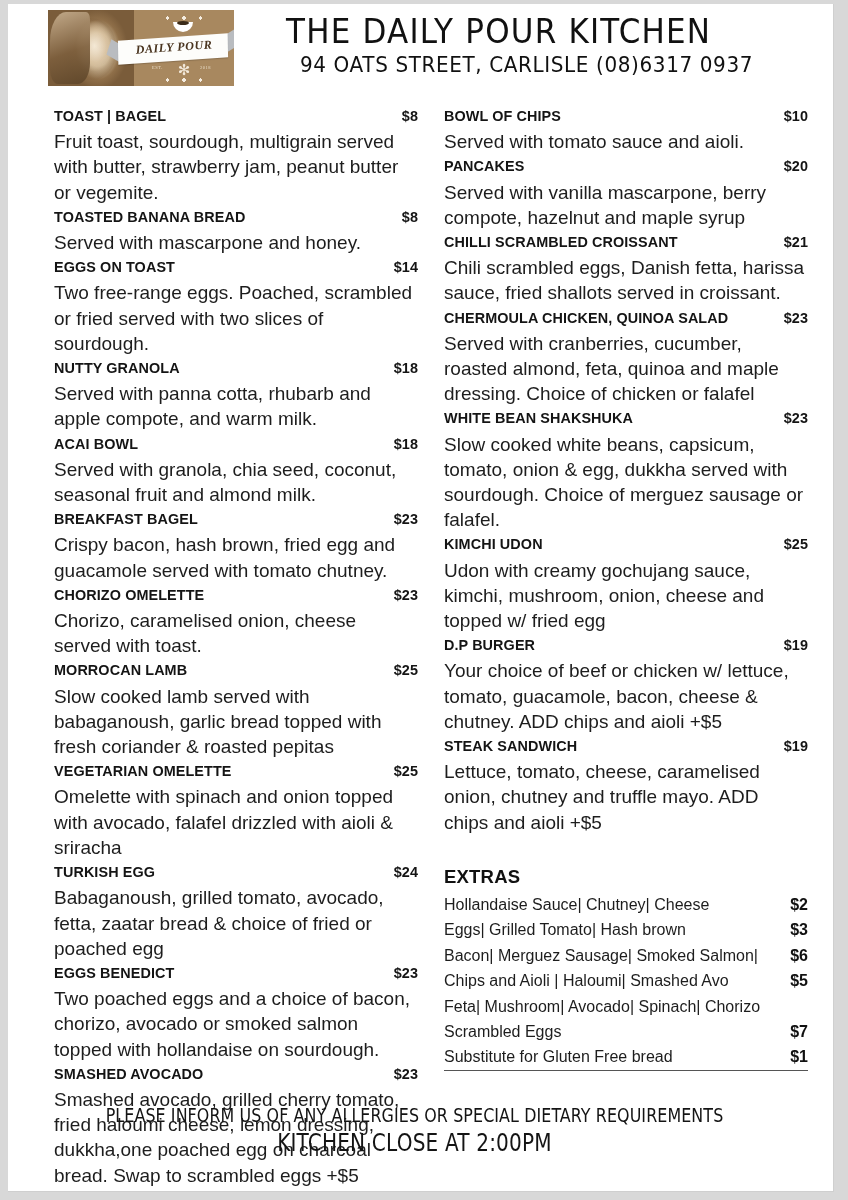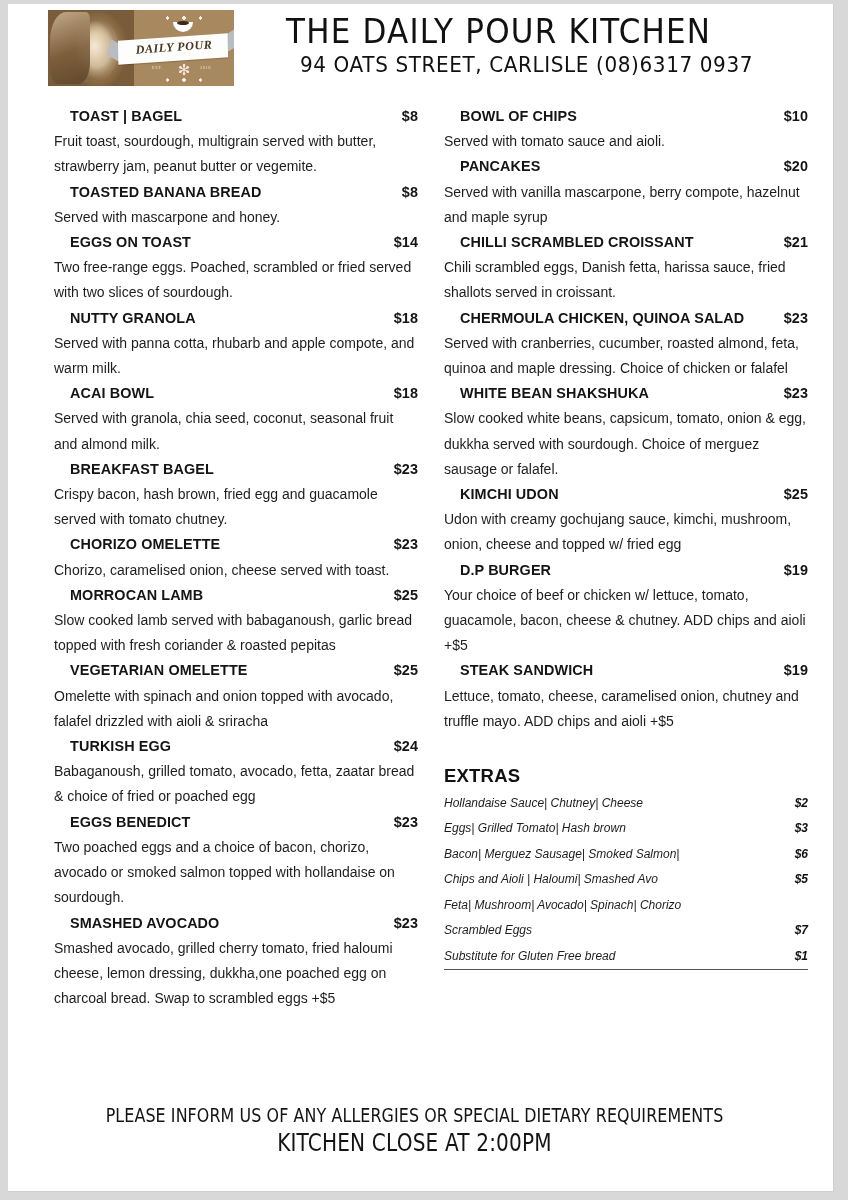--- a/index.html
+++ b/index.html
@@ -186,46 +186,45 @@
   .item { margin: 0; }
   .item-head {
     display: flex;
     align-items: baseline;
     font-size: 14.4px;
     font-weight: bold;
     color: #141414;
     line-height: 25.2px;
     letter-spacing: .1px;
   }
-  .item-name { flex: 1 1 auto; white-space: nowrap; margin-left: 16px; }
+  .item-name { flex: 1 1 auto; white-space: nowrap; }
   .item-price { flex: 0 0 auto; text-align: right; }
   .item-desc {
-    font-size: 14px;
+    font-size: 19px;
     line-height: 25.2px;
     color: #1d1d1d;
     font-weight: normal;
   }
 
   
   .extras { margin-top: 28px; }
   .extras-title {
     font-size: 18.5px;
     font-weight: bold;
     color: #111;
     line-height: 28px;
     letter-spacing: .2px;
   }
   .extras-list { margin-top: 1px; }
   .extras-row {
     display: flex;
     align-items: baseline;
-    font-size: 12px;
+    font-size: 16px;
     line-height: 25.4px;
     color: #1d1d1d;
-    font-style: italic;
   }
   .extras-row.last { border-bottom: 1.6px solid #555; padding-bottom: 0; }
   .extras-label { flex: 1 1 auto; white-space: nowrap; }
   .extras-price { flex: 0 0 auto; font-weight: bold; color: #111; }
 
   
   .footer {
     position: absolute;
     left: 0;
     right: 12px;

